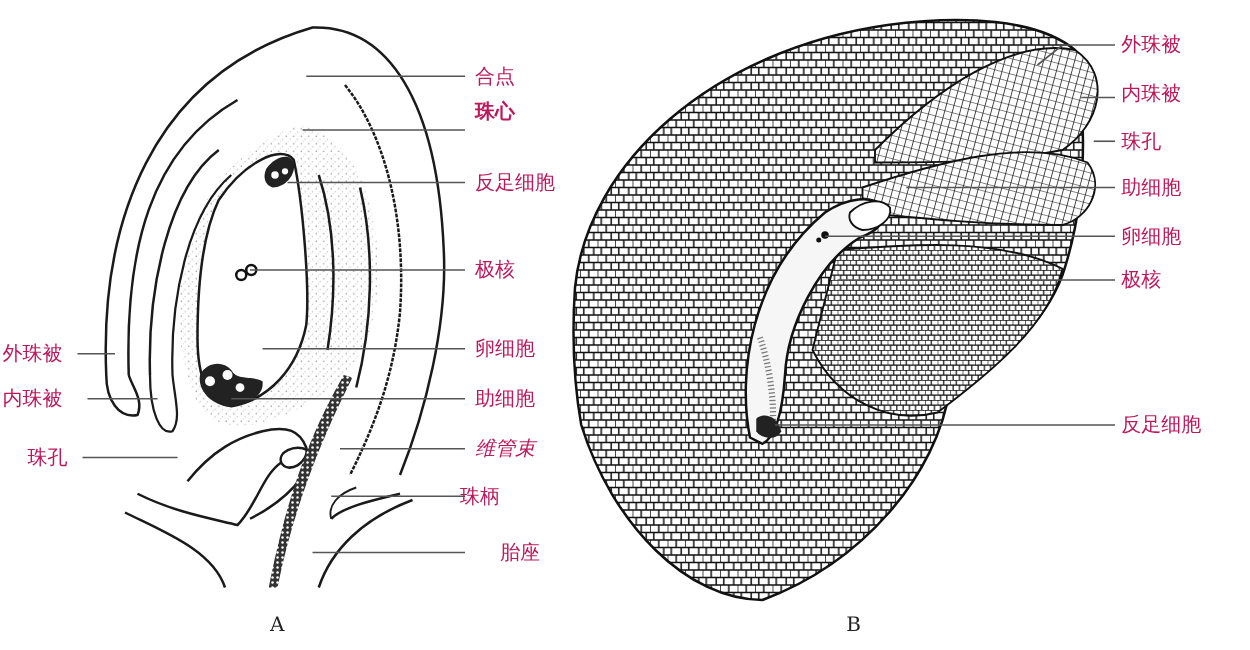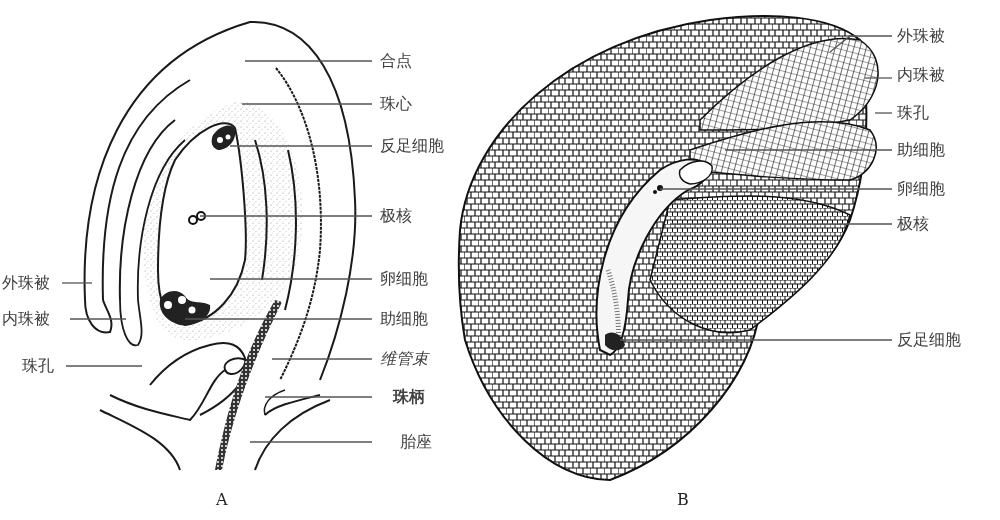--- a/index.html
+++ b/index.html
@@ -2,21 +2,21 @@
 <html><head>
   <meta charset="utf-8">
   <style>
     html, body { margin: 0; padding: 0; background: #ffffff; }
     body { width: 1000px; height: 520px; position: relative; overflow: hidden;
            font-family: "DejaVu Serif", "Liberation Serif", serif; color: #222; }
     .panel { position: absolute; top: 0; }
     #panel-a { left: 0; width: 500px; height: 466px; }
     #panel-b { left: 450px; width: 550px; height: 520px; }
     svg { position: absolute; left: 0; top: 0; }
-    .label { position: absolute; font-size: 16px; line-height: 18px; white-space: nowrap; color: #404040; }
+    .label { position: absolute; font-size: 16px; line-height: 18px; white-space: nowrap; color: #be185d; }
     .panel-letter { position: absolute; font-size: 16px; font-weight: normal; color: #222; }
   </style>
 </head>
 <body>
 
 <div class="panel" id="panel-a">
   <svg width="500" height="520" viewBox="0 0 500 520">
     <defs>
       <pattern id="stip" width="6" height="6" patternUnits="userSpaceOnUse">
         <circle cx="1" cy="1" r="0.6" fill="#777"></circle>
@@ -79,27 +79,27 @@
       <line x1="265" y1="397" x2="372" y2="397"></line>
       <line x1="250" y1="442" x2="372" y2="442"></line>
 
       <line x1="62" y1="283" x2="92" y2="283"></line>
       <line x1="70" y1="319" x2="126" y2="319"></line>
       <line x1="66" y1="366" x2="142" y2="366"></line>
     </g>
   </svg>
 
   <div class="label" style="left:380px; top:52px;">合点</div>
-  <div class="label" style="left:380px; top:95px;">珠心</div>
+  <div class="label" style="left:380px; top:80px;font-weight:bold;">珠心</div>
   <div class="label" style="left:380px; top:137px;">反足细胞</div>
   <div class="label" style="left:380px; top:207px;">极核</div>
   <div class="label" style="left:380px; top:270px;">卵细胞</div>
   <div class="label" style="left:380px; top:310px;">助细胞</div>
   <div class="label" style="left:380px; top:350px;font-style:italic;">维管束</div>
-  <div class="label" style="left:393px; top:388px;font-weight:bold;">珠柄</div>
+  <div class="label" style="left:368px; top:388px;">珠柄</div>
   <div class="label" style="left:400px; top:433px;">胎座</div>
 
   <div class="label" style="left:2px; top:274px;">外珠被</div>
   <div class="label" style="left:2px; top:310px;">内珠被</div>
   <div class="label" style="left:22px; top:357px;">珠孔</div>
 
   <div class="panel-letter" style="left:216px; top:490px;">A</div>
 </div>
 
 <div class="panel" id="panel-b">

